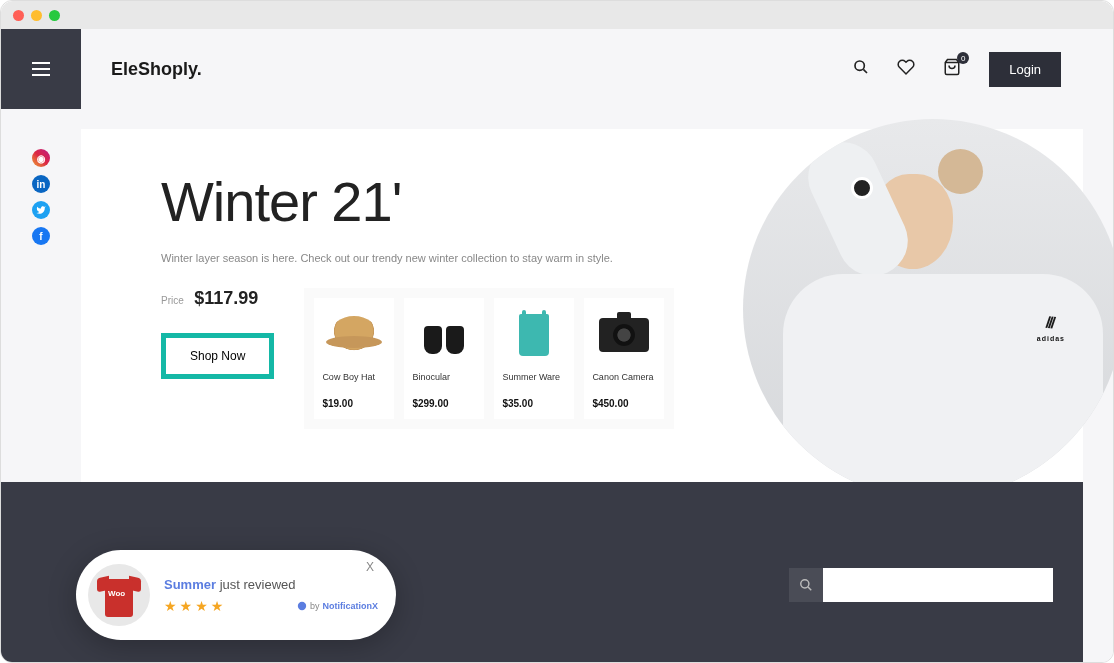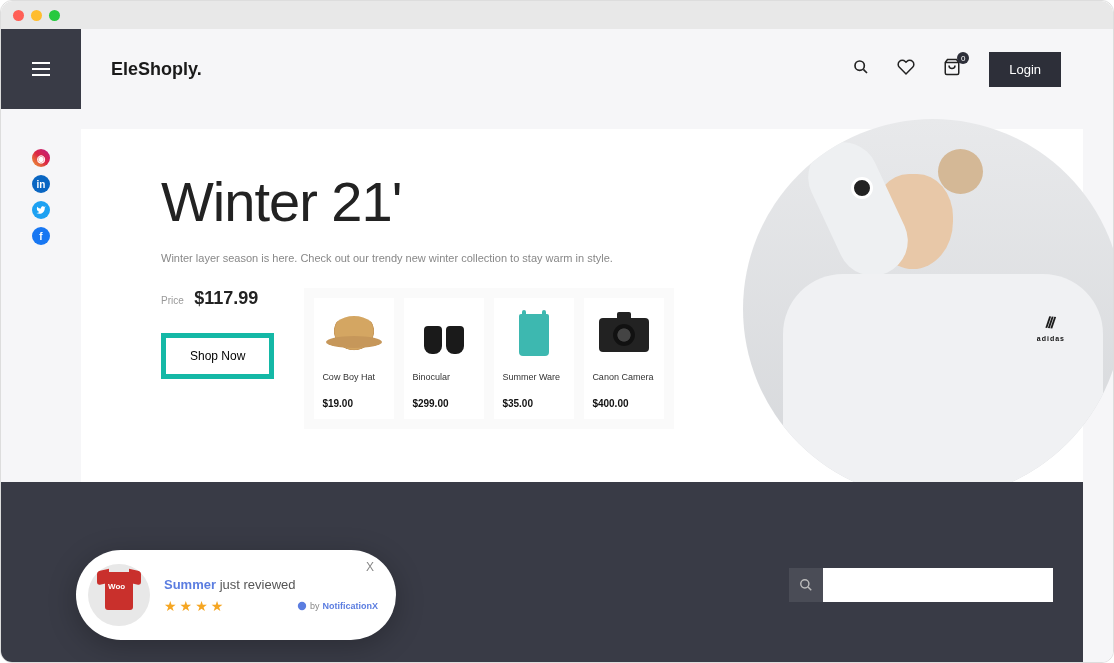--- a/index.html
+++ b/index.html
@@ -51,21 +51,21 @@
 .person::after { content: ""; position: absolute; top: 30px; left: 195px; width: 45px; height: 45px; background: #d4b896; border-radius: 50%; }
 .hoodie { position: absolute; top: 155px; left: 40px; right: 20px; bottom: 0; background: #f0f1f3; border-radius: 60px 60px 0 0; }
 .arm { position: absolute; top: 20px; left: 80px; width: 70px; height: 140px; background: #eef0f2; border-radius: 35px; transform: rotate(-25deg); }
 .watch { position: absolute; top: 58px; left: 108px; width: 22px; height: 22px; border: 3px solid #fff; border-radius: 50%; background: #222; z-index: 2; }
 .stripes { position: absolute; top: 195px; right: 70px; font-size: 16px; font-weight: 900; color: #1a1a1a; letter-spacing: -2px; transform: rotate(8deg); }
 .adidas { position: absolute; top: 216px; right: 58px; font-size: 7px; font-weight: 700; color: #111; letter-spacing: 1px; }
 
 .footer-bar { position: absolute; left: 0; right: 30px; bottom: 0; height: 180px; background: #393b46; }
 
 .notif { position: absolute; left: 75px; bottom: 22px; width: 320px; height: 90px; background: #fff; border-radius: 50px; box-shadow: 0 6px 28px rgba(0,0,0,0.25); display: flex; align-items: center; padding: 12px 18px 12px 12px; z-index: 10; }
-.notif-img { width: 62px; height: 62px; border-radius: 50%; background: #e8e8e8; display: flex; align-items: flex-start; justify-content: center; margin-right: 14px; flex-shrink: 0; }
+.notif-img { width: 62px; height: 62px; border-radius: 50%; background: #e8e8e8; display: flex; align-items: center; justify-content: center; margin-right: 14px; flex-shrink: 0; }
 .tshirt { width: 44px; height: 48px; position: relative; }
 .tshirt-body { position: absolute; top: 8px; left: 8px; width: 28px; height: 38px; background: #c9302c; border-radius: 3px; }
 .tshirt-sl { position: absolute; top: 6px; width: 12px; height: 14px; background: #c9302c; }
 .tshirt-sl.l { left: 0; border-radius: 3px 0 0 3px; transform: skewY(-12deg); }
 .tshirt-sl.r { right: 0; border-radius: 0 3px 3px 0; transform: skewY(12deg); }
 .tshirt-txt { position: absolute; top: 18px; left: 11px; color: #fff; font-size: 8px; font-weight: 700; }
 .notif-body { flex: 1; }
 .notif-line1 { font-size: 13px; }
 .notif-name { color: #5b7de0; font-weight: 700; }
 .notif-action { color: #555; }
@@ -185,21 +185,21 @@
               <div class="tank"></div>
             </div>
           <div class="prod-name">Summer Ware</div>
           <div class="prod-price">$35.00</div>
         </div>
         <div class="product">
           <div class="prod-img">
               <div class="cam"></div>
             </div>
           <div class="prod-name">Canon Camera</div>
-          <div class="prod-price">$400.00</div>
+          <div class="prod-price">$450.00</div>
         </div>
       </div>
     </div>
 
     <div class="hero-img">
       <div class="person">
         <div class="arm"></div>
         <div class="watch"></div>
         <div class="hoodie"></div>
         <div class="stripes">///</div>

